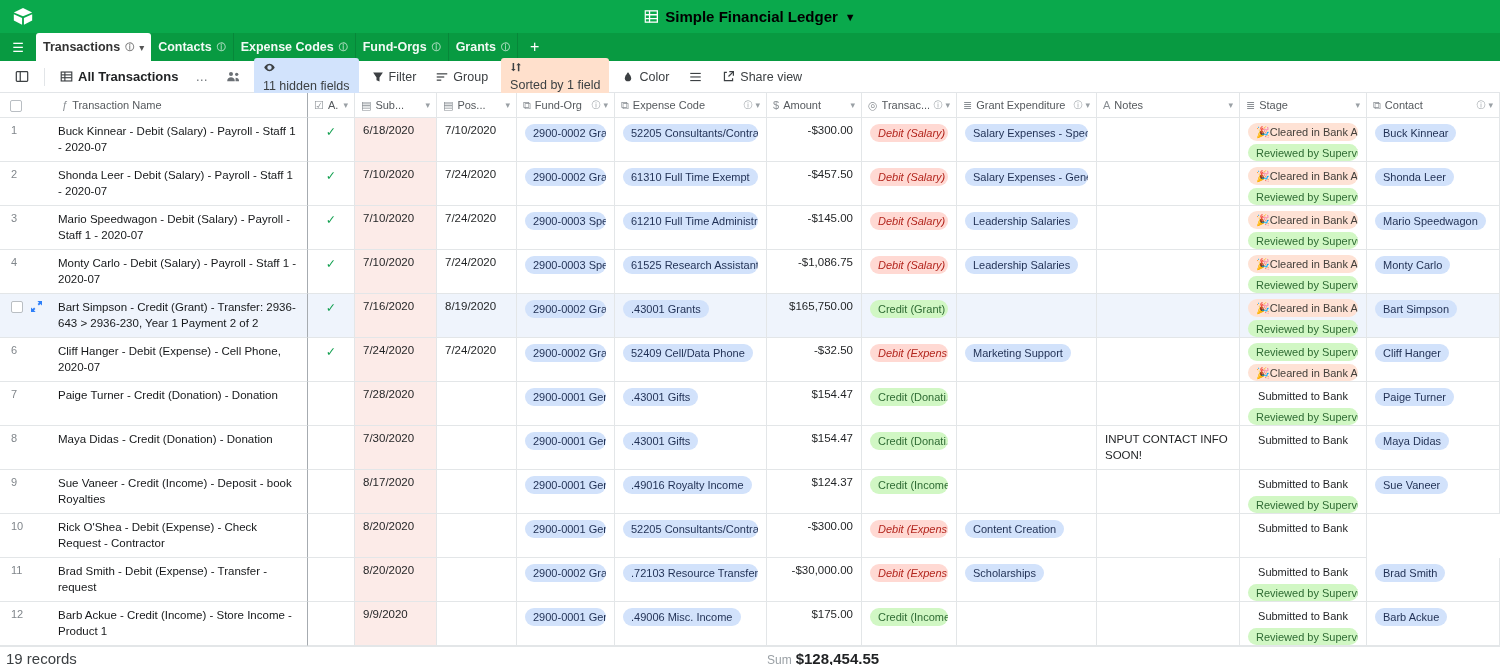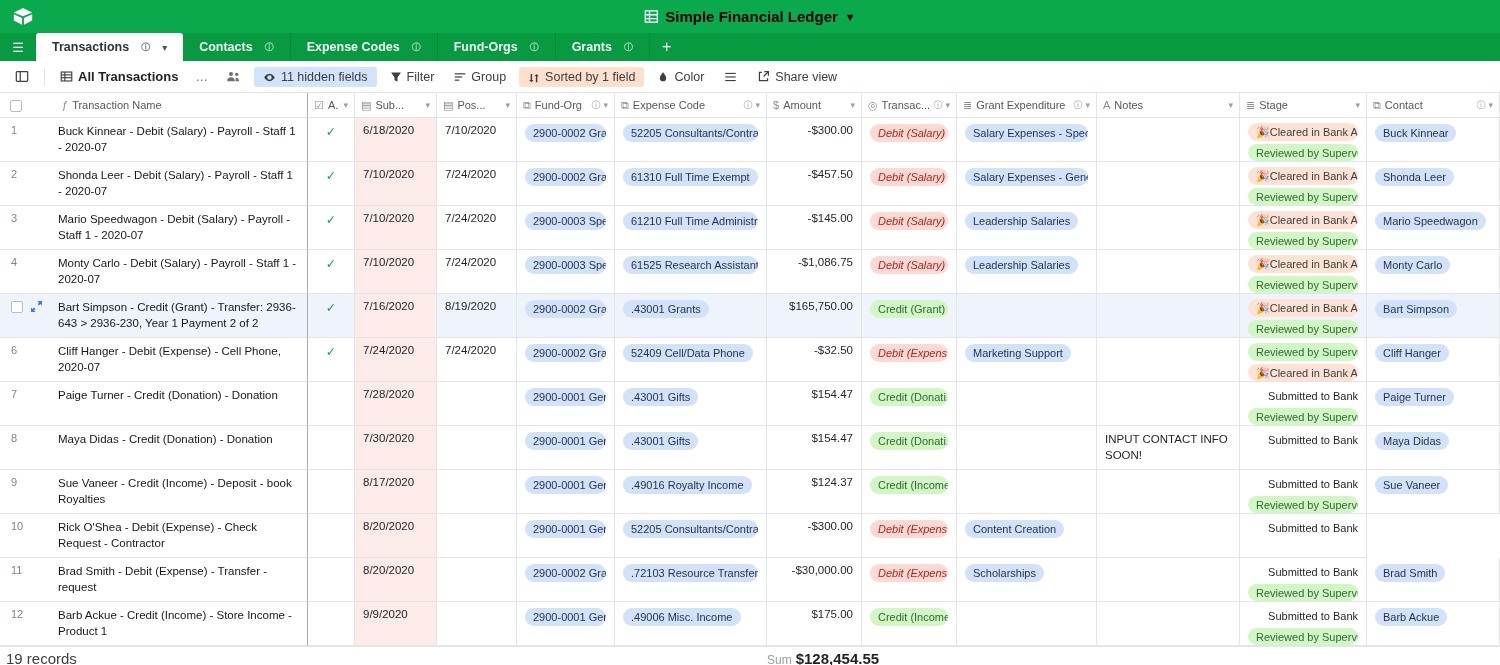--- a/index.html
+++ b/index.html
@@ -11,33 +11,33 @@
   .logo { margin-left:12px; display:flex; align-items:center; }
   .title-wrap { position:absolute; left:50%; transform:translateX(-50%); display:flex; align-items:center; gap:7px;
     color:#000000; font-weight:bold; font-size:15px; cursor:pointer; }
   .title-grid-icon { display:flex; }
   .title-caret { font-size:11px; }
 
   
   .tabbar { height:28px; background:var(--brand-green-dark); display:flex; align-items:stretch; }
   .hamburger { width:36px; color:#fff; font-size:13px; display:flex; align-items:center; justify-content:center; cursor:pointer; }
   #tabs { display:flex; }
-  .tab { display:flex; align-items:center; gap:12px; padding:0 16px; color:rgba(255,255,255,.95);
+  .tab { display:flex; align-items:center; gap:5px; padding:0 7px; color:rgba(255,255,255,.95);
     font-size:12.5px; font-weight:bold; border-right:1px solid rgba(0,0,0,.12); cursor:pointer; white-space:nowrap; }
   .tab.active { background:#fff; color:#333; border-radius:3px 3px 0 0; border-right:none; }
   .tab-info { font-size:9px; opacity:.65; }
   .tab-caret { font-size:10px; color:#555; }
   .addtab { color:#fff; font-size:16px; padding:0 12px; display:flex; align-items:center; cursor:pointer; }
 
   
   .toolbar { height:32px; border-bottom:1px solid #e2e5e8; display:flex; align-items:center; padding:0 8px; gap:6px;
     font-size:12.5px; color:#3c4043; background:#fff; }
   .tb-btn { display:flex; align-items:center; gap:5px; padding:3px 7px; border-radius:3px; cursor:pointer; white-space:nowrap; }
   .tb-sep { width:1px; height:18px; background:#e2e5e8; margin:0 2px; }
-  .pill { display:flex; align-items:flex-end; gap:5px; padding:3px 9px; border-radius:3px; cursor:pointer; white-space:nowrap; }
+  .pill { display:flex; align-items:flex-start; gap:5px; padding:3px 9px; border-radius:3px; cursor:pointer; white-space:nowrap;flex-direction:column; }
   .pill.blue { background:var(--pill-blue-bg); }
   .pill.orange { background:var(--pill-orange-bg); }
   .view-name { font-weight:bold; font-size:13px; color:#1f2123; }
   .dots { letter-spacing:1px; color:#6b7075; padding:0 4px; cursor:pointer; }
   svg.ticon { flex:none; }
 
   
   .grid-row { display:grid; grid-template-columns:56px 252px 47px 82px 80px 98px 152px 95px 95px 140px 143px 127px 133px; }
   .thead .hcell { height:25px; display:flex; align-items:center; gap:4px; padding:0 6px;
     border-right:1px solid var(--grid-line); border-bottom:1px solid var(--grid-line);
@@ -54,21 +54,21 @@
     padding:6px 8px 0; font-size:11.5px; overflow:hidden; cursor:pointer; background:#fff; }
   .row { height:44px; }
   .c-rownum { border-right:none; display:flex; gap:8px; padding-left:11px; align-items:flex-start; }
   .rownum { font-size:11px; color:#80868b; }
   .c-name { padding:5px 8px 0 2px; border-right:1px solid var(--frozen-line); }
   .name-text { line-height:1.42; max-height:34px; overflow:hidden; color:#16181a; }
   .c-check { text-align:center; padding-left:0; padding-right:0; }
   .checkmark { color:var(--checkmark-green); font-weight:bold; font-size:12.5px; }
   .c-sub { background:var(--cell-pink-bg); }
   .c-amount { text-align:right; }
-  .c-stage { display:flex; flex-direction:column; gap:3px; align-items:flex-end; padding-top:5px; }
+  .c-stage { display:flex; flex-direction:column; gap:3px; align-items:center; padding-top:5px; }
   .c-notes { line-height:1.35; }
   .row.selected .cell:not(.c-sub) { background:var(--selected-row-bg); }
 
   .tag { display:inline-block; max-width:100%; height:18px; line-height:18px; padding:0 8px;
     border-radius:10px; font-size:11px; white-space:nowrap; overflow:hidden; }
   .tag.blue { background:var(--tag-blue-bg); color:var(--tag-blue-text); }
   .tag.red { background:var(--tag-red-bg); color:var(--tag-red-text);font-style:italic; }
   .tag.green { background:var(--tag-green-bg); color:var(--tag-green-text); }
   .tag.orange { background:var(--tag-orange-bg); color:var(--tag-orange-text); }
   .tag.none { background:transparent; padding:0; border-radius:0; color:#1f2123; }

